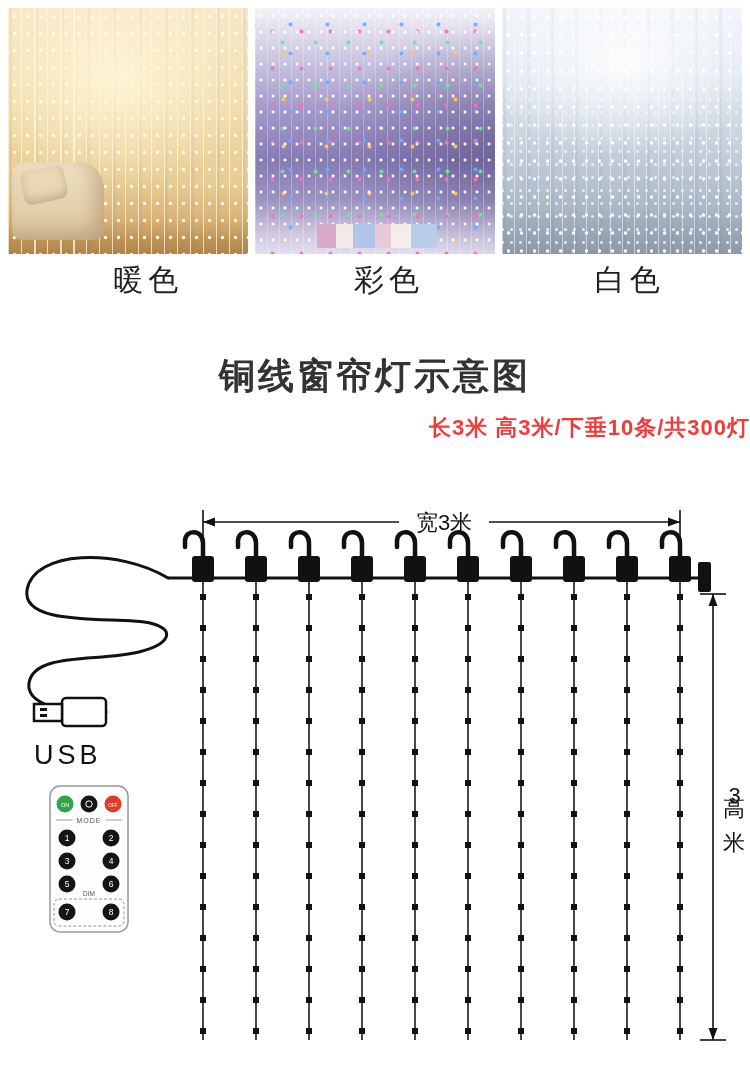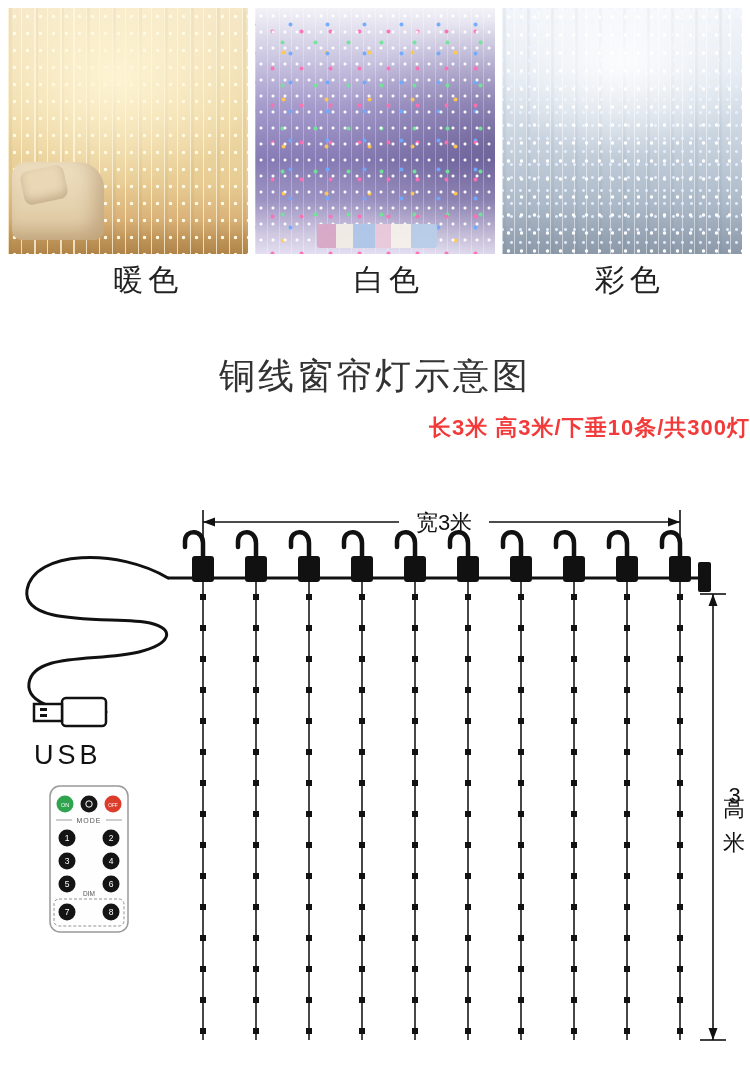--- a/index.html
+++ b/index.html
@@ -104,21 +104,21 @@
     letter-spacing: 5px;
   }
 
   
   .title {
     position: absolute;
     top: 352px; left: 0;
     width: 100%;
     text-align: center;
     font-size: 36px;
-    font-weight: 400;
+    font-weight: 700;
     color: #333;
     letter-spacing: 3px;
   }
   .subtitle {
     position: absolute;
     top: 413px; left: 0;
     width: 100%;
     text-align: right;
     font-size: 22px;
     font-weight: 700;
@@ -152,22 +152,22 @@
 
 <div class="page">
 
   <div class="photos-row">
     <div class="photo" id="photo-warm"></div>
     <div class="photo" id="photo-multicolor"></div>
     <div class="photo" id="photo-white"></div>
   </div>
   <div class="photo-labels">
     <div class="photo-label">暖色</div>
+    <div class="photo-label">彩色</div>
     <div class="photo-label">白色</div>
-    <div class="photo-label">彩色</div>
   </div>
 
   <div class="title">铜线窗帘灯示意图</div>
   <div class="subtitle">长3米 高3米/下垂10条/共300灯</div>
 
   <svg class="diagram" width="750" height="588" viewBox="0 0 750 588">
 
     <defs>
       <g id="cstring">
 

